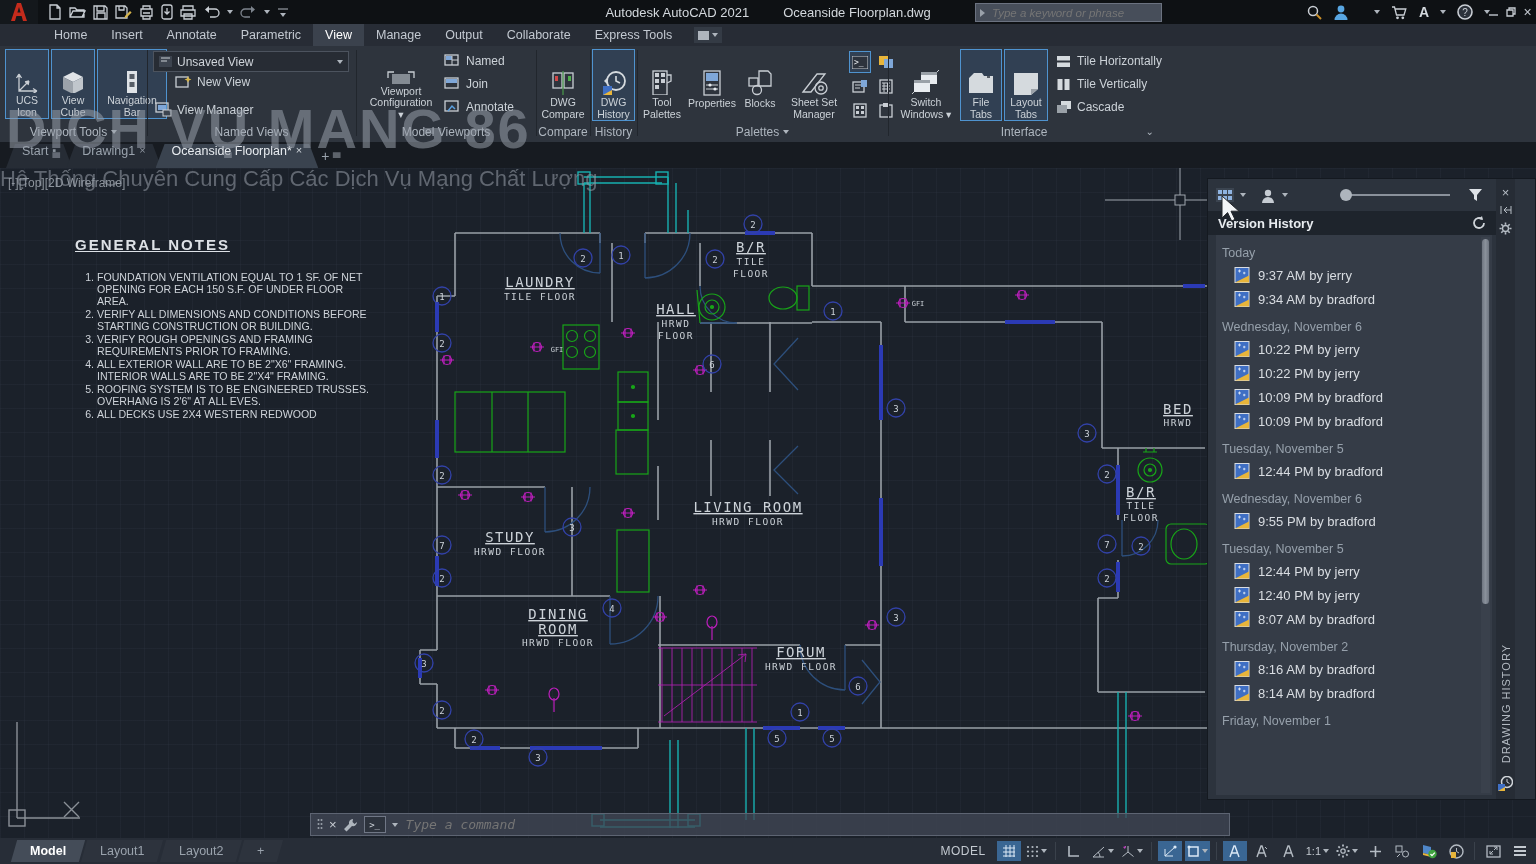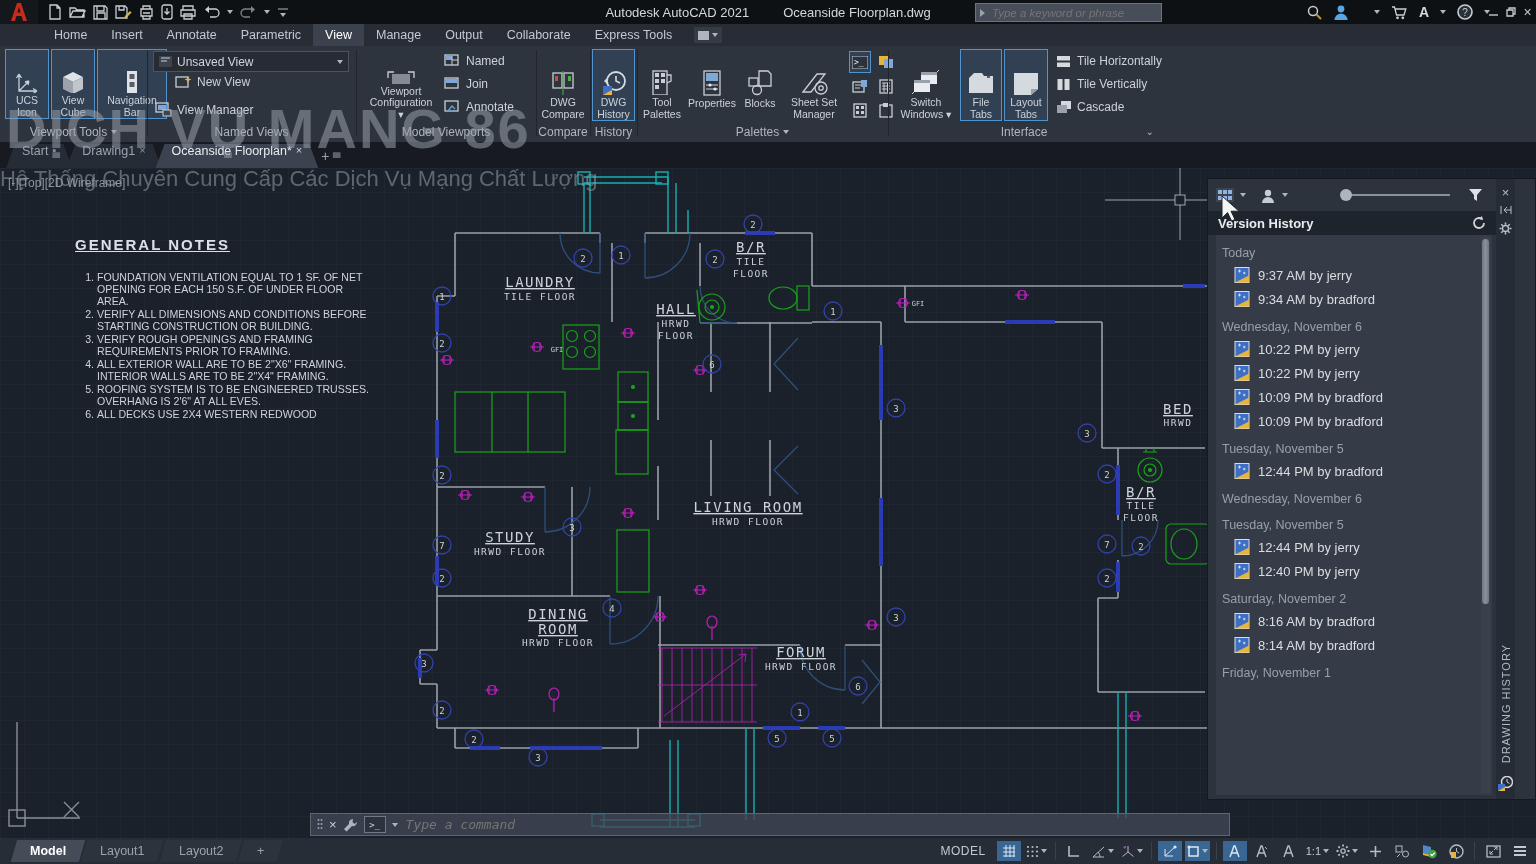--- a/index.html
+++ b/index.html
@@ -869,34 +869,46 @@
               <span>10:09 PM by bradford</span>
             </div>
             <div class="vh-date">Tuesday, November 5</div>
             <div class="vh-entry">
               <svg width="16" height="16">
                 <use href="#dwgicon"></use>
               </svg>
               <span>12:44 PM by bradford</span>
             </div>
             <div class="vh-date">Wednesday, November 6</div>
+            <div class="vh-entry">
+              <svg width="16" height="16">
+                <use href="#dwgicon"></use>
+              </svg>
+              <span>9:55 PM by bradford</span>
+            </div>
             <div class="vh-date">Tuesday, November 5</div>
             <div class="vh-entry">
               <svg width="16" height="16">
                 <use href="#dwgicon"></use>
               </svg>
               <span>12:44 PM by jerry</span>
             </div>
             <div class="vh-entry">
               <svg width="16" height="16">
                 <use href="#dwgicon"></use>
               </svg>
               <span>12:40 PM by jerry</span>
             </div>
-            <div class="vh-date">Saturday, November 2</div>
+            <div class="vh-entry">
+              <svg width="16" height="16">
+                <use href="#dwgicon"></use>
+              </svg>
+              <span>8:07 AM by bradford</span>
+            </div>
+            <div class="vh-date">Thursday, November 2</div>
             <div class="vh-entry">
               <svg width="16" height="16">
                 <use href="#dwgicon"></use>
               </svg>
               <span>8:16 AM by bradford</span>
             </div>
             <div class="vh-entry">
               <svg width="16" height="16">
                 <use href="#dwgicon"></use>
               </svg>

